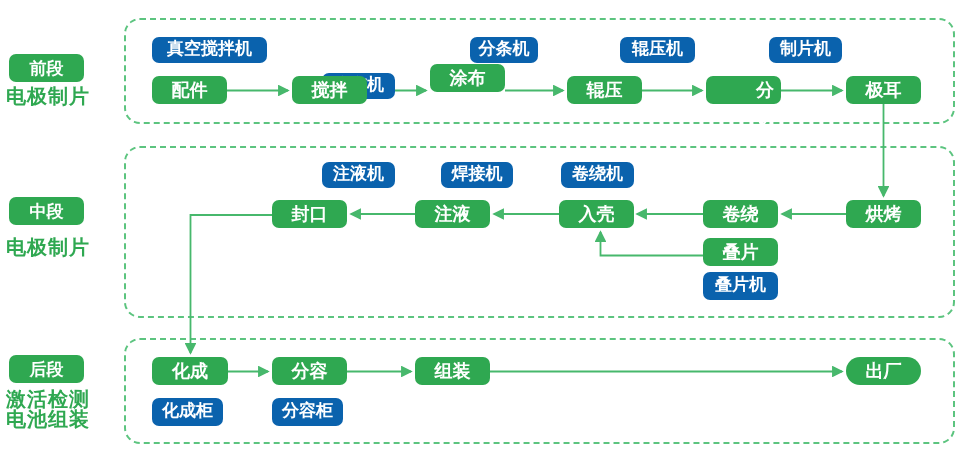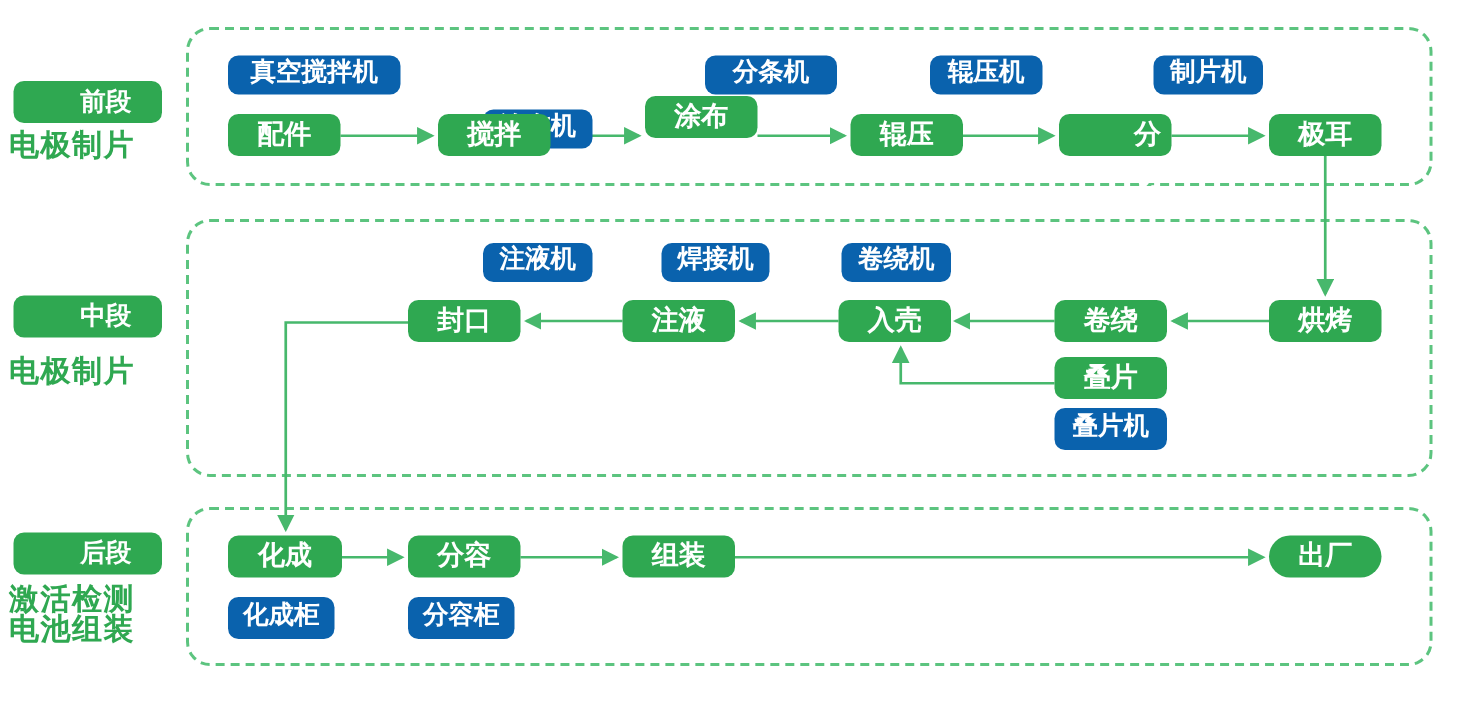--- a/index.html
+++ b/index.html
@@ -7,21 +7,21 @@
     position:relative;width:972px;height:474px;background:#ffffff;
     font-family:"DejaVu Sans","Liberation Sans",sans-serif;overflow:hidden;
   }
   .stage-box{
     position:absolute;left:124px;width:831px;border:2px dashed #5cc47f;
     border-radius:16px;box-sizing:border-box;background:transparent;
   }
   .stage-badge{
     position:absolute;left:9px;width:75px;height:28px;line-height:28px;
     background:#2fa851;color:#ffffff;font-size:17px;font-weight:bold;
-    text-align:center;border-radius:7px;padding-left:24px;
+    text-align:center;border-radius:7px;
   }
   .stage-subtitle{
     position:absolute;left:6px;width:110px;color:#2fa851;
     font-size:20px;font-weight:bold;line-height:21px;letter-spacing:1px;
   }
   .node{
     position:absolute;height:28px;line-height:28px;text-align:center;
     color:#ffffff;font-weight:bold;font-size:18px;border-radius:7px;
     box-sizing:border-box;
   }
@@ -75,21 +75,21 @@
       <path d="M272,215 H190.5 V353" marker-end="url(#arr)"></path>
 
       <path d="M228,371.5 H268" marker-end="url(#arr)"></path>
       <path d="M347,371.5 H411" marker-end="url(#arr)"></path>
       <path d="M490,371.5 H842" marker-end="url(#arr)"></path>
     </g>
   </svg>
 
   <div class="node blue" style="left:152px;top:37px;width:115px;">真空搅拌机</div>
   <div class="node blue" style="left:322px;top:37px;width:73px;margin-top:36px;">涂布机</div>
-  <div class="node blue" style="left:470px;top:37px;width:88px;">分条机</div>
+  <div class="node blue" style="left:470px;top:37px;width:68px;">分条机</div>
   <div class="node blue" style="left:620px;top:37px;width:75px;">辊压机</div>
   <div class="node blue" style="left:769px;top:37px;width:73px;">制片机</div>
 
   <div class="node green" style="left:152px;top:76px;width:75px;">配件</div>
   <div class="node green" style="left:292px;top:76px;width:75px;">搅拌</div>
   <div class="node green" style="left:430px;top:64px;width:75px;">涂布</div>
   <div class="node green" style="left:567px;top:76px;width:75px;">辊压</div>
   <div class="node green" style="left:706px;top:76px;width:75px;padding-left:43px;">分切</div>
   <div class="node green" style="left:846px;top:76px;width:75px;">极耳</div>
 

